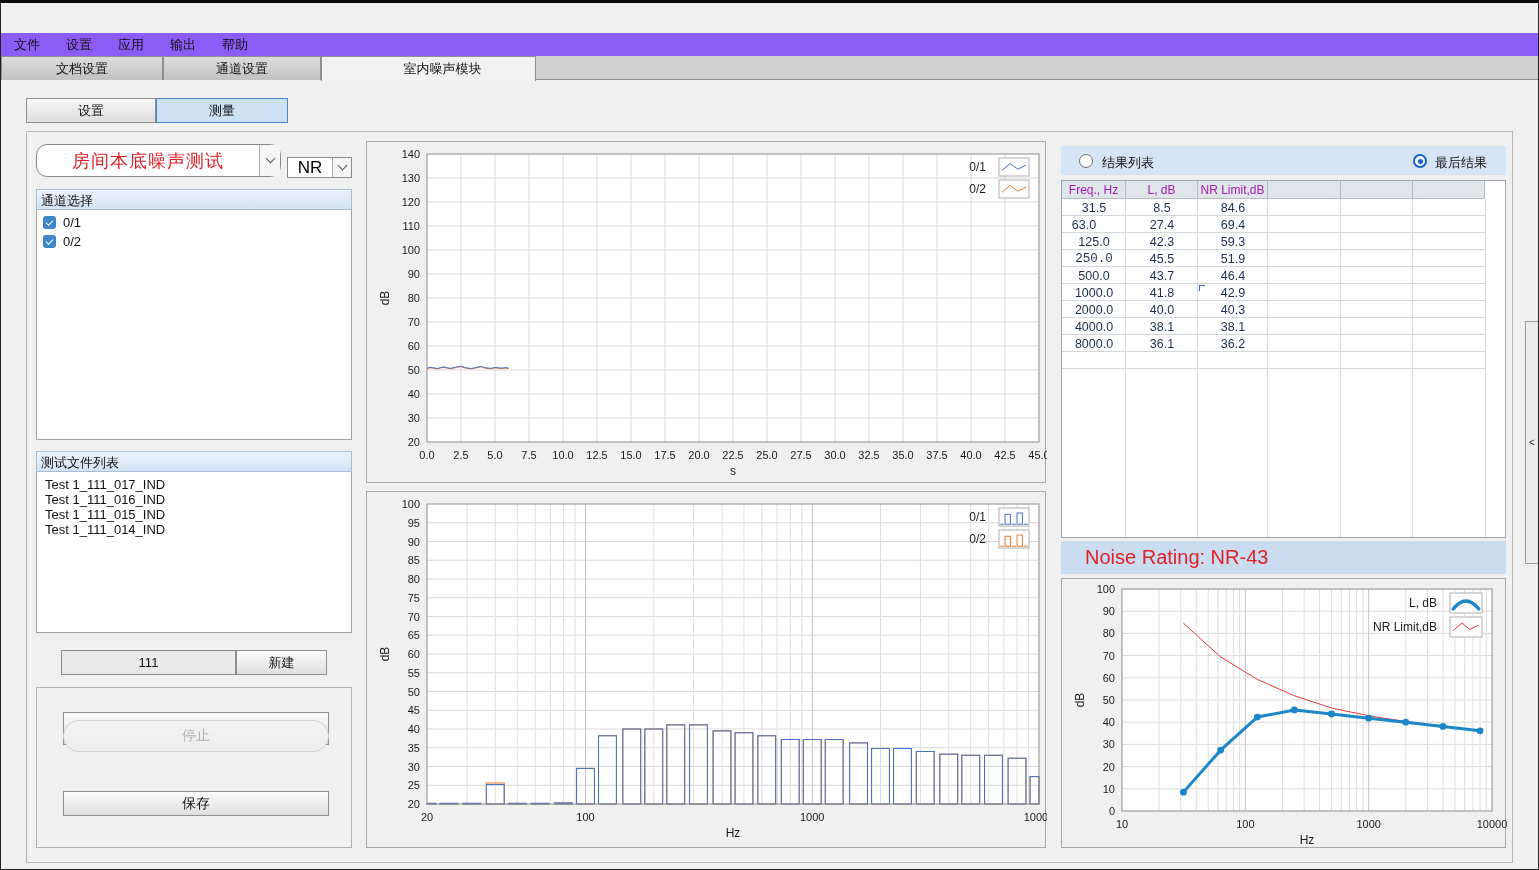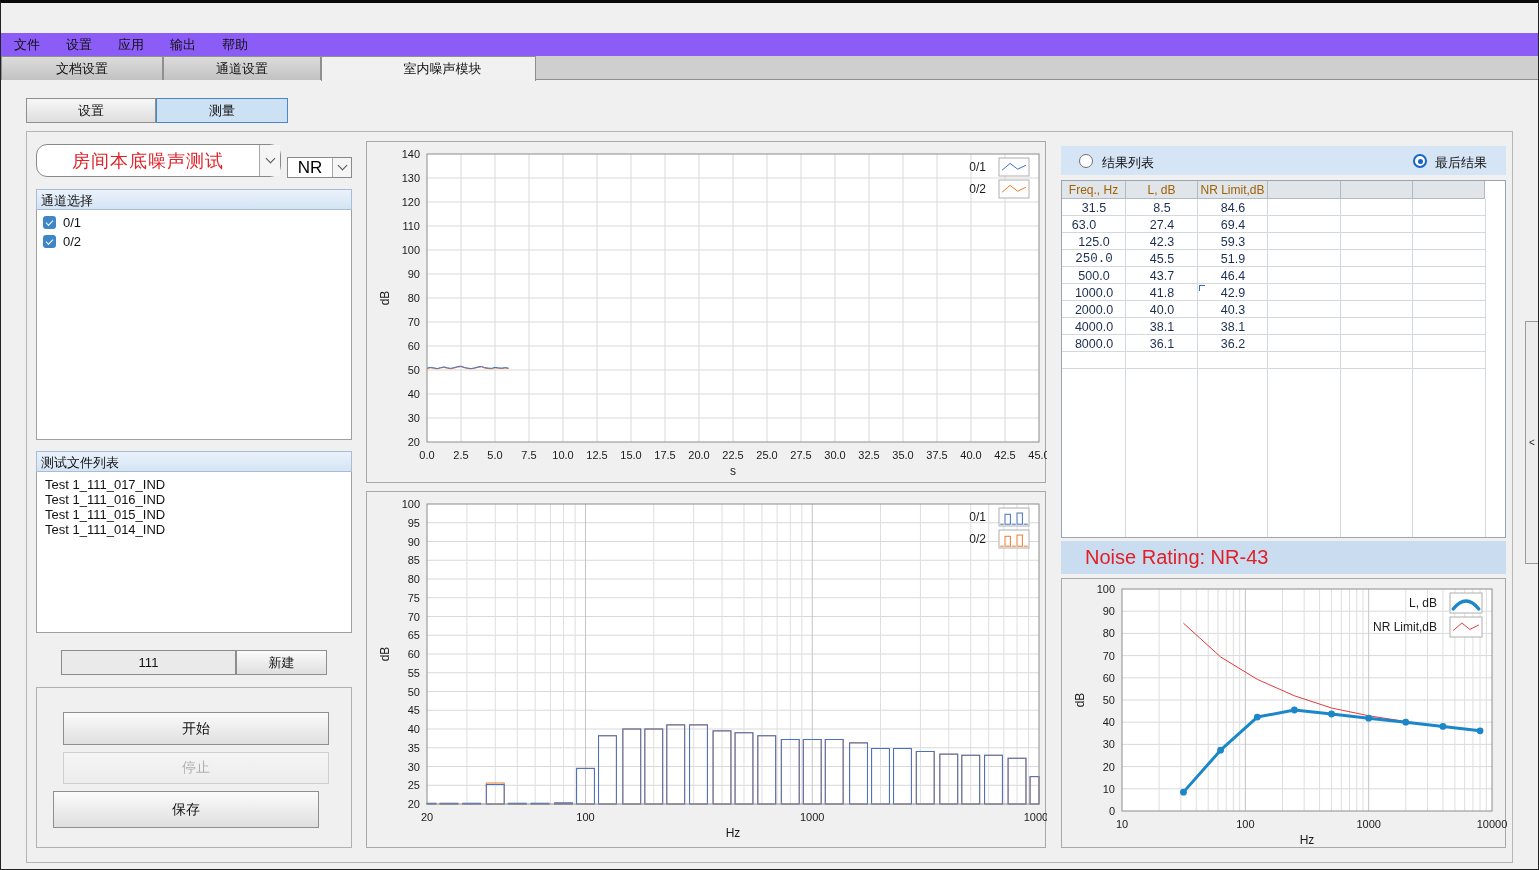--- a/index.html
+++ b/index.html
@@ -73,21 +73,21 @@
 
   
   #radio-strip { position:absolute; left:1060px; top:66px; width:445px; height:29px; background:#d5e5f5; }
   .radio { position:absolute; top:8px; width:14px; height:14px; border-radius:50%; background:#fff; border:1px solid #707070; }
   .radio.sel { border:2px solid #1464c8; }
   .radio.sel::after { content:""; position:absolute; left:2.5px; top:2.5px; width:5px; height:5px; border-radius:50%; background:#1464c8; }
   .radio-label { position:absolute; top:8px; font-size:13px; color:#111; }
 
   #result-table { position:absolute; left:1060px; top:100px; width:445px; height:358px; background:#fff; border:1px solid #9aa5b1; }
   .tbl-hdr-cell { position:absolute; top:0; height:18px; background:#e0e5ea; border-right:1px solid #b3b9c0; border-bottom:1px solid #b3b9c0;
-                  font-size:12px; color:#a16207; display:flex; align-items:center; justify-content:center; }
+                  font-size:12px; color:#a21caf; display:flex; align-items:center; justify-content:center; }
   .tbl-colline { position:absolute; top:18px; width:1px; height:338px; background:#d3d8de; }
   .tbl-row { position:absolute; height:17px; border-bottom:1px solid #d3d8de; width:424px; }
   .tbl-cell { position:absolute; top:0; height:17px; font-size:12.5px; color:#1c2f52; display:flex; align-items:center; justify-content:center; }
   .cell-mark { position:absolute; width:6px; height:6px; border-left:1.5px solid #2b6bd4; border-top:1.5px solid #2b6bd4; left:1px; top:1px; }
 
   #noise-strip { position:absolute; left:1060px; top:461px; width:445px; height:33px; background:#cadcf0; }
   #noise-text { font-size:20px; color:#e01f26; line-height:33px; padding-left:24px; }
 
   #collapse-strip { position:absolute; left:1524px; top:241px; width:14px; height:243px; background:#ececec; border:1px solid #9a9a9a;
                     display:flex; align-items:center; justify-content:center; font-size:10px; color:#222; }
@@ -152,22 +152,22 @@
         <div class="file-item">Test 1_111_016_IND</div>
         <div class="file-item">Test 1_111_015_IND</div>
         <div class="file-item">Test 1_111_014_IND</div>
       </div>
 
     <div class="field" style="left:60px; top:570px; width:175px; height:25px;">111</div>
     <div class="btn" style="left:235px; top:570px; width:91px; height:25px;">新建</div>
 
     <div class="abs" style="left:35px; top:607px; width:316px; height:161px; border:1px solid #b0b0b0;"></div>
     <div class="btn big" style="left:62px; top:632px; width:266px; height:33px;">开始</div>
-    <div class="btn big disabled" style="left:62px; top:672px; width:266px; height:32px;">停止</div>
-    <div class="btn big" style="left:52px; top:711px; width:266px; height:37px;">保存</div>
+    <div class="btn big disabled" style="left:62px; top:640px; width:266px; height:32px;border-radius:16px;">停止</div>
+    <div class="btn big" style="left:62px; top:711px; width:266px; height:25px;">保存</div>
 
     <div class="chart-panel" id="chartA" style="left:365px; top:61px; width:680px; height:342px;"><svg width="680" height="342">
           <rect x="60" y="12" width="612" height="288" fill="#ffffff"></rect>
           <text x="53" y="304" text-anchor="end" font-size="11">20</text>
           <line x1="60" y1="276" x2="672" y2="276" stroke="#d9d9d9" stroke-width="1"></line>
           <text x="53" y="280" text-anchor="end" font-size="11">30</text>
           <line x1="60" y1="252" x2="672" y2="252" stroke="#d9d9d9" stroke-width="1"></line>
           <text x="53" y="256" text-anchor="end" font-size="11">40</text>
           <line x1="60" y1="228" x2="672" y2="228" stroke="#d9d9d9" stroke-width="1"></line>
           <text x="53" y="232" text-anchor="end" font-size="11">50</text>

